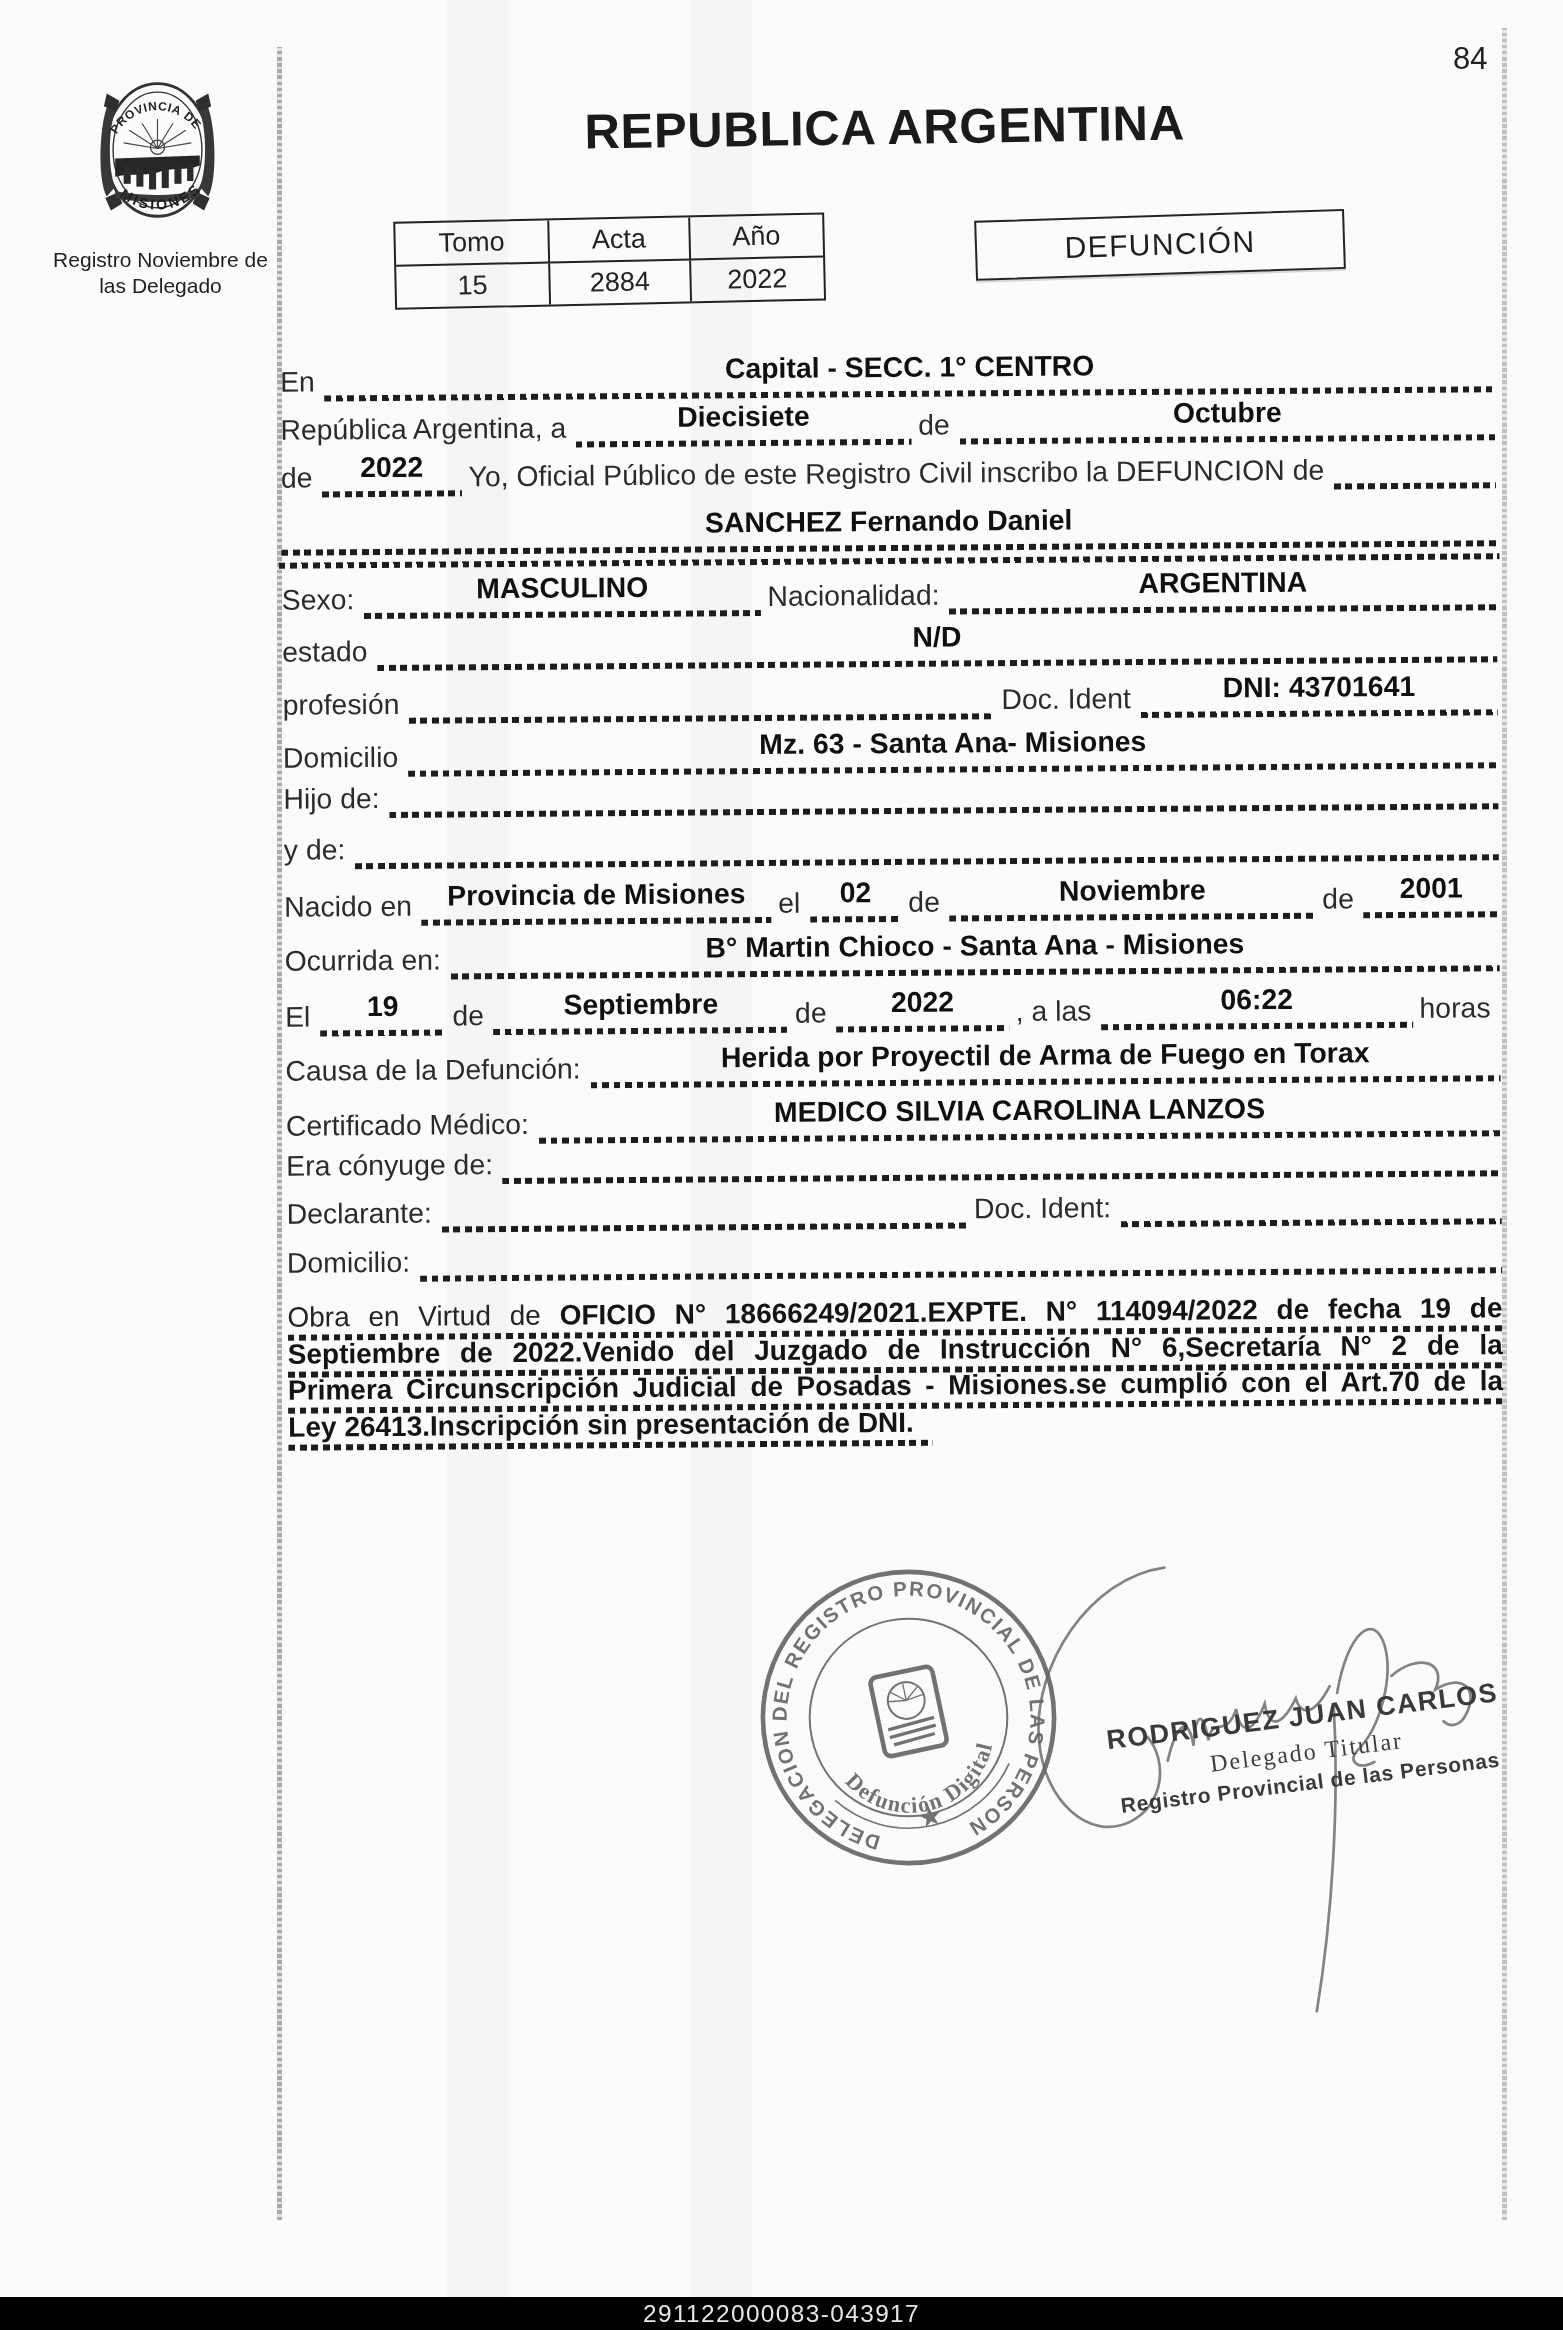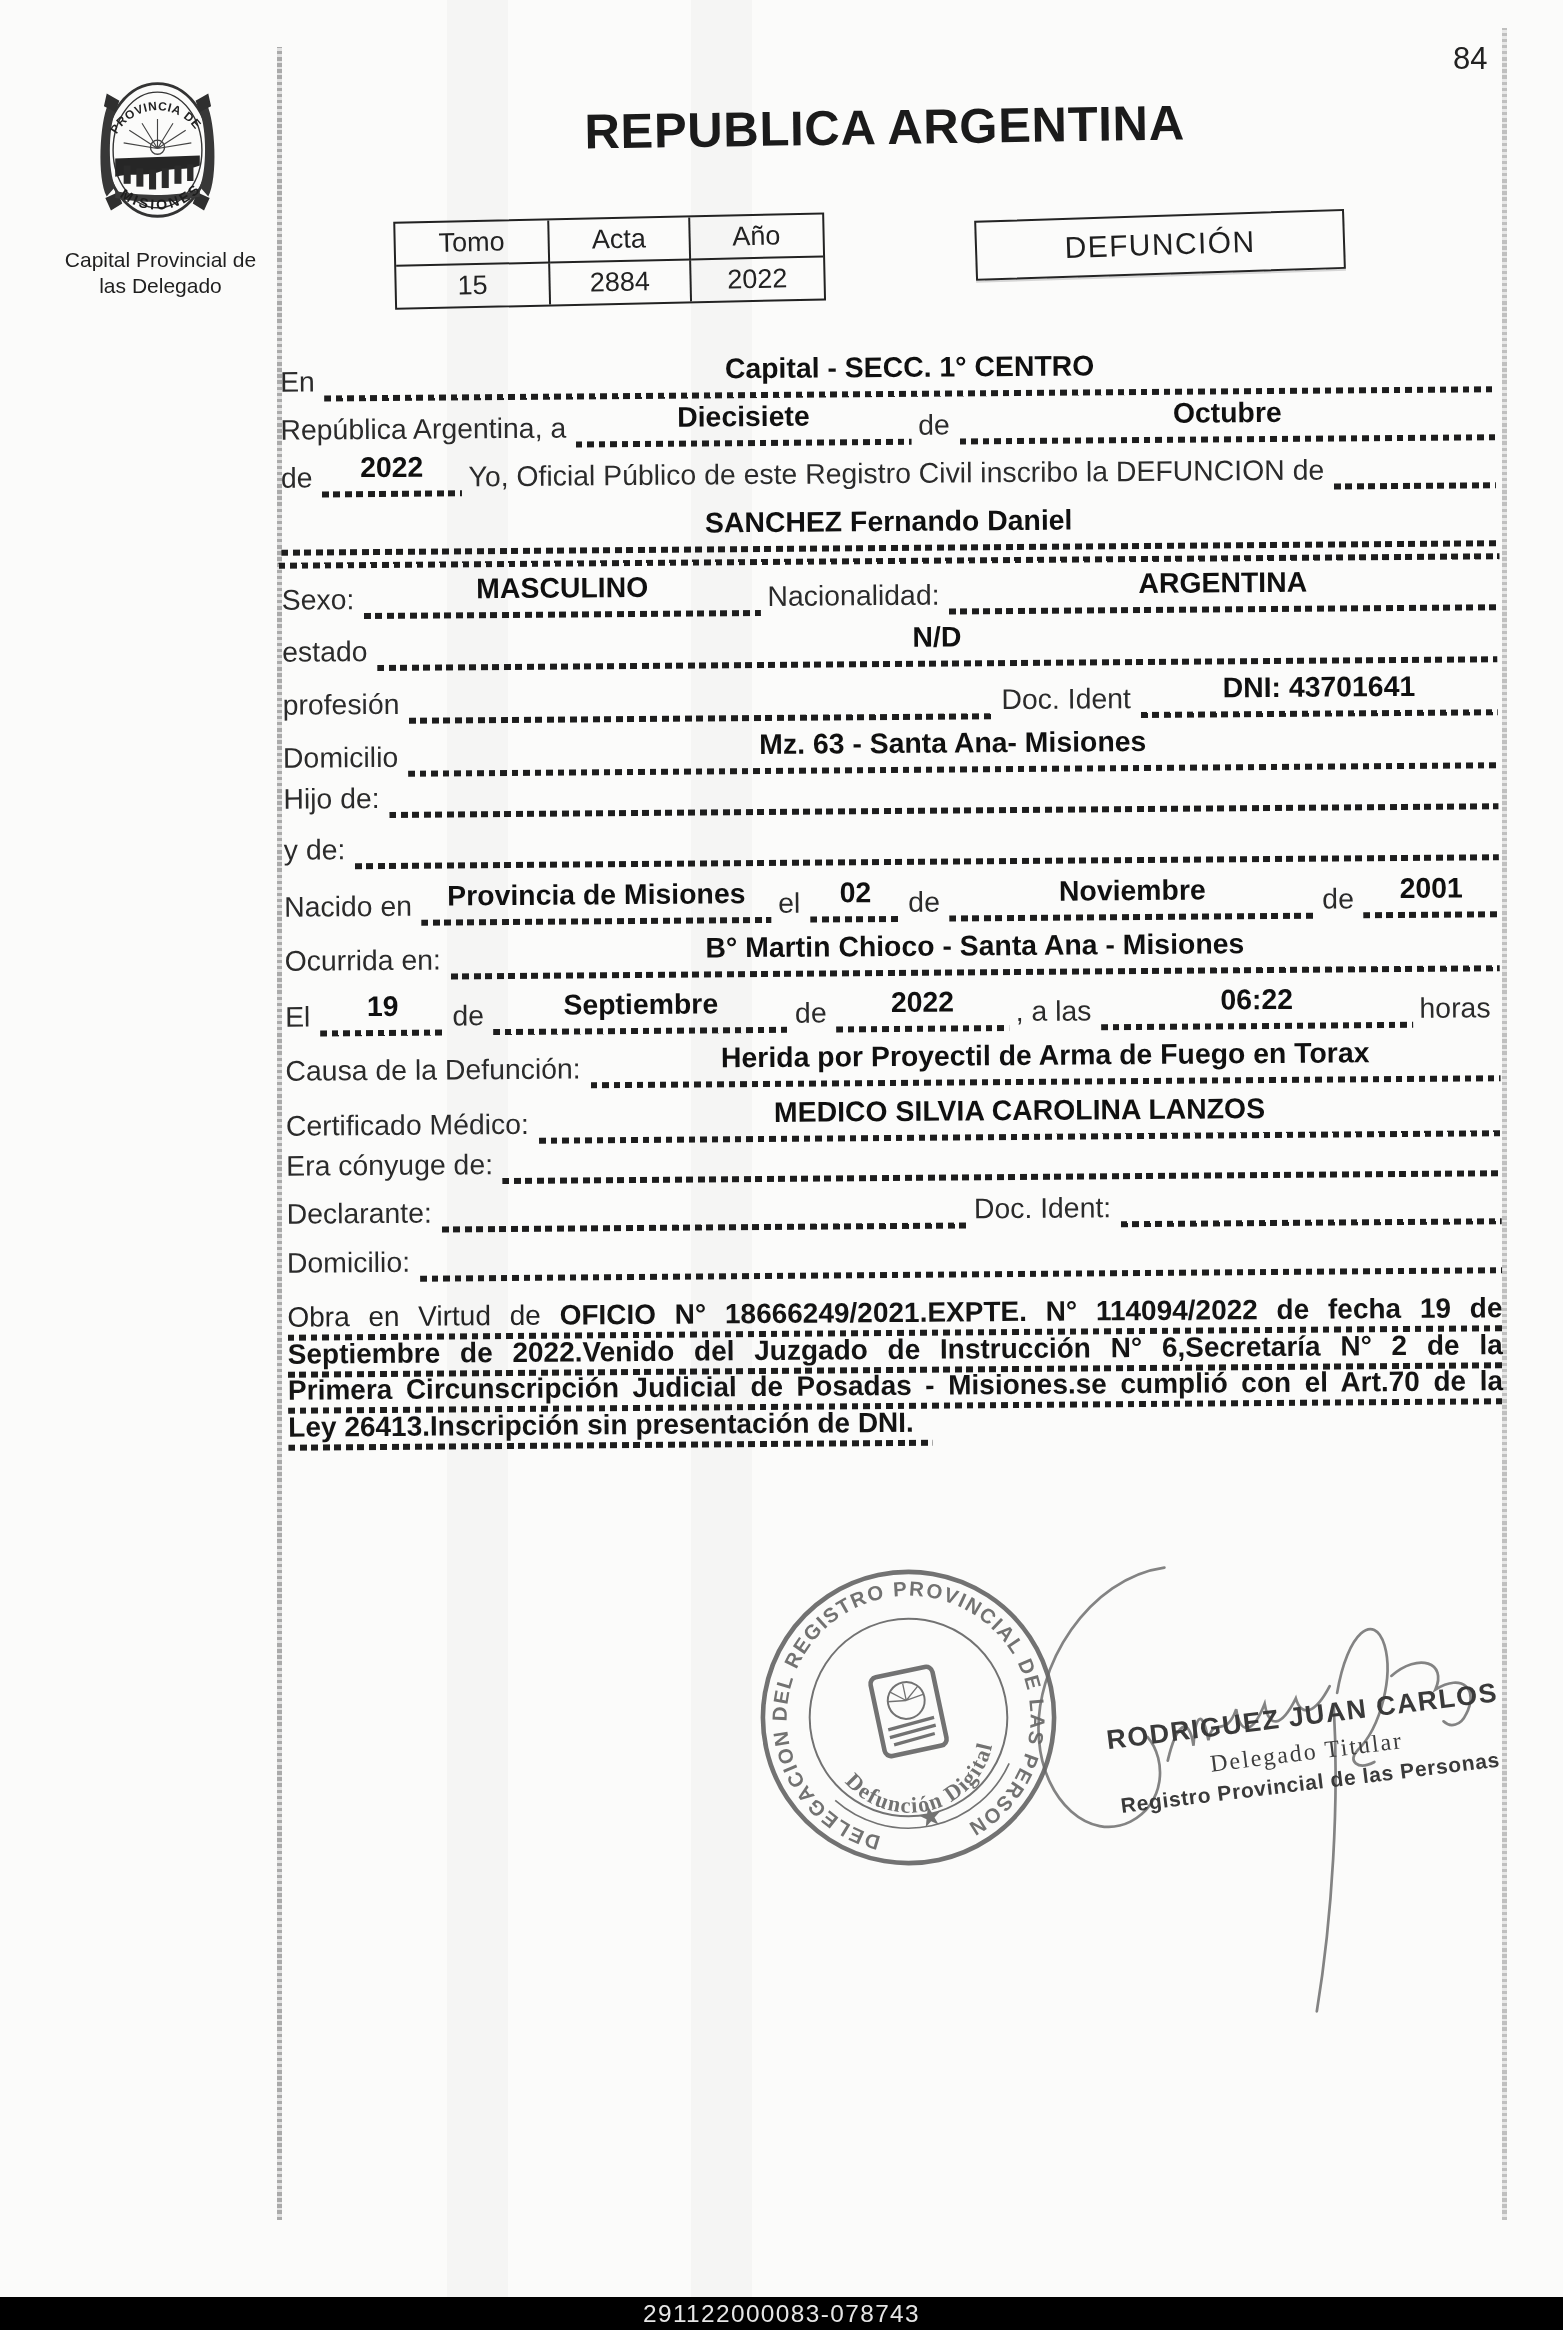--- a/index.html
+++ b/index.html
@@ -102,21 +102,21 @@
         <rect x="142" y="140" width="9" height="24"></rect>
     </g>
     <path d="M40 178 C70 186 130 186 160 176 L160 186 C120 196 80 196 40 188 Z" fill="#3a3a3a"></path>
 
     <path id="logoArcBot" d="M 36 176 A 84 84 0 0 0 164 174" fill="none"></path>
     <text font-size="20" font-weight="bold" fill="#1e1e1e" letter-spacing="4">
       <textPath href="#logoArcBot" startOffset="14">MISIONES</textPath>
     </text>
   </svg>
   <div class="logo-caption">
-    <div>Capital Provincial de</div>
+    <div>Registro Noviembre de</div>
     <div>las Delegado</div>
   </div>
 
   <div class="content">
 
     <div class="title" style="top:99px">REPUBLICA ARGENTINA</div>
 
     <div class="acta-table" style="left:399px;top:215px;width:427px">
       <div class="td">Tomo</div>
       <div class="td">Acta</div>
@@ -280,17 +280,17 @@
     </g>
   </svg>
 
   <div class="sig-block">
     <div class="sig-name">RODRIGUEZ JUAN CARLOS</div>
     <div class="sig-title">Delegado Titular</div>
     <div class="sig-org">Registro Provincial de las Personas</div>
   </div>
 
   <div class="barcode-bar">
-    <span class="barcode-text">291122000083-078743</span>
+    <span class="barcode-text">291122000083-043917</span>
   </div>
 
 </div>
 
 
 </body></html>

